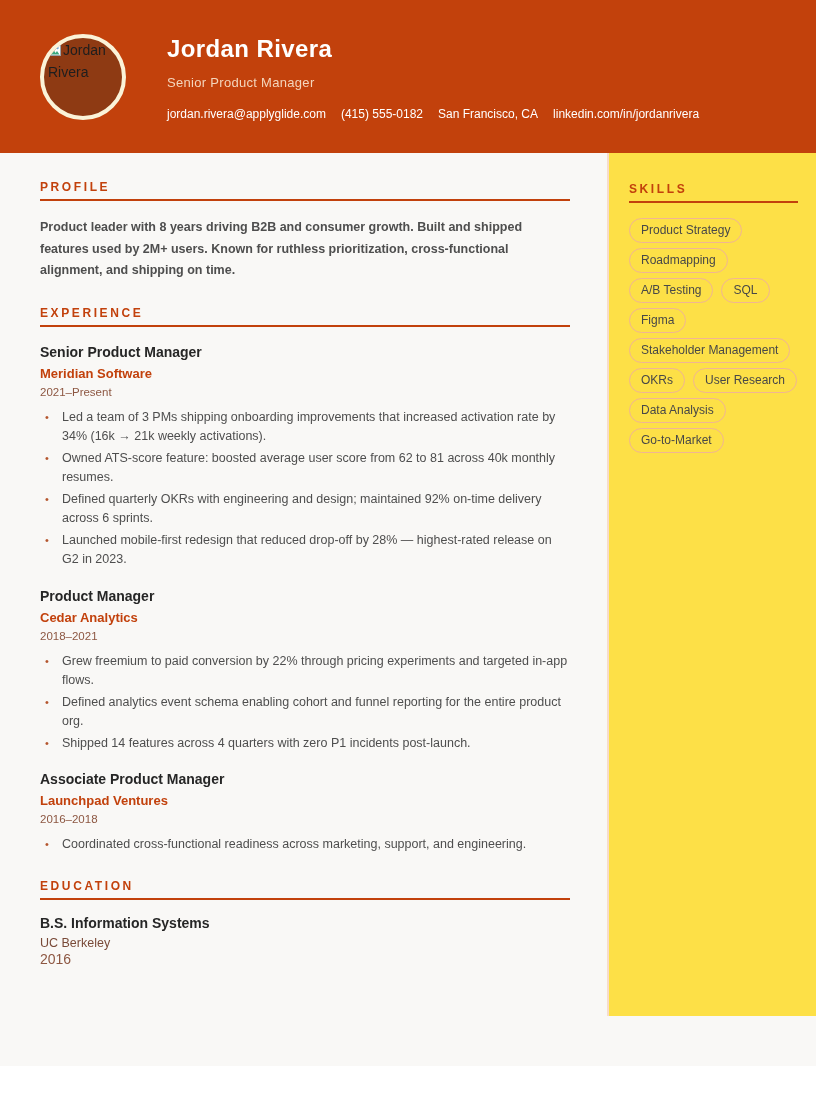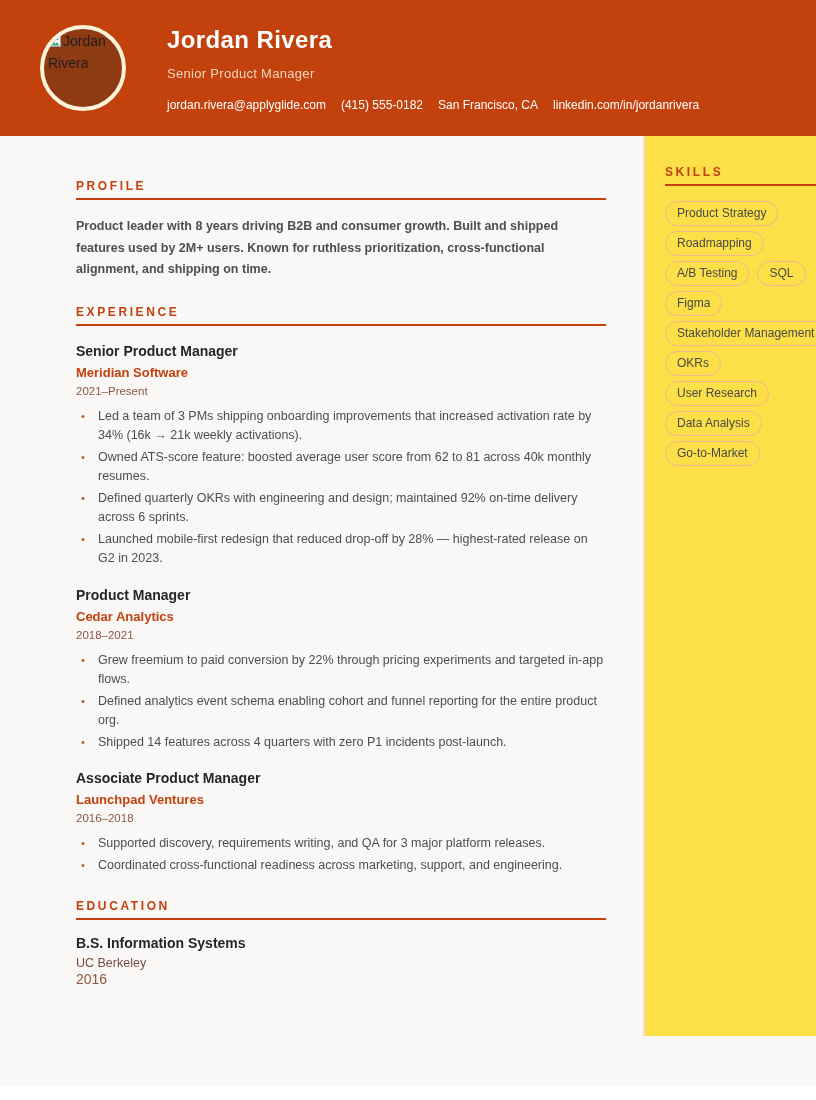--- a/index.html
+++ b/index.html
@@ -1,33 +1,33 @@
 <!DOCTYPE html>
 <html><head>
 <meta charset="utf-8">
 <style>
   * { margin:0; padding:0; box-sizing:border-box; }
   html,body { width:816px; height:1100px; background:#ffffff; overflow:hidden;
               font-family:"Liberation Sans", sans-serif; }
 
   
-  .header { height:136px; background:#C2410C; display:flex; align-items:center;
+  .header { height:153px; background:#C2410C; display:flex; align-items:center;
             padding:0 40px; gap:41px; }
   .avatar { width:86px; height:86px; border-radius:50%; background:#8E3A13;
             border:4px solid #FBF3D8; flex:0 0 auto; overflow:hidden;
             font-size:14px; line-height:21px; color:#1E1E1E; padding:2px 0 0 4px; }
   .avatar .alt-icon { display:inline-block; vertical-align:-1px; margin-right:2px; }
   .header-text { padding-top:2px; }
   .name { color:#ffffff; font-size:24px; font-weight:bold; letter-spacing:0.4px; }
   .subtitle { color:#F4D6BD; font-size:13px; letter-spacing:0.3px; margin-top:12px; }
   .contacts { margin-top:17px; font-size:12px; color:#ffffff; display:flex; gap:15px; }
 
   
   .wrapper { display:flex; align-items:stretch; background:#F9F8F6; padding-bottom:50px; }
-  .main { flex:0 0 607px; width:607px; padding:43px 37px 50px 40px;margin-left:36px; }
+  .main { flex:0 0 607px; width:607px; padding:27px 37px 50px 40px; }
   .aside { flex:1; background:#fde047; border-left:2px solid #F7DCCB;
            padding:29px 18px 0 20px; }
 
   h2.section-heading { font-size:12px; font-weight:bold; letter-spacing:2.6px;
        color:#C2410C; text-transform:uppercase; padding-bottom:5px;
        border-bottom:2px solid #C2410C; }
 
   .profile-text { margin-top:16px; font-size:12.5px; line-height:21.5px; color:#4E4E4E;
                   max-width:530px;font-weight:bold; }
 
@@ -109,21 +109,20 @@
           <li>Defined analytics event schema enabling cohort and funnel reporting for the entire product org.</li>
           <li>Shipped 14 features across 4 quarters with zero P1 incidents post-launch.</li>
         </ul>
       </div>
 
       <div class="job">
         <div class="job-title">Associate Product Manager</div>
         <div class="company">Launchpad Ventures</div>
         <div class="dates">2016–2018</div>
         <ul class="bullets">
-          <li>Supported discovery, requirements writing, and QA for 3 major platform releases.</li>
           <li>Coordinated cross-functional readiness across marketing, support, and engineering.</li>
         </ul>
       </div>
     </section>
 
     <section class="block">
       <h2 class="section-heading">Education</h2>
       <div class="edu">
         <div class="degree">B.S. Information Systems</div>
         <div class="school">UC Berkeley</div>

